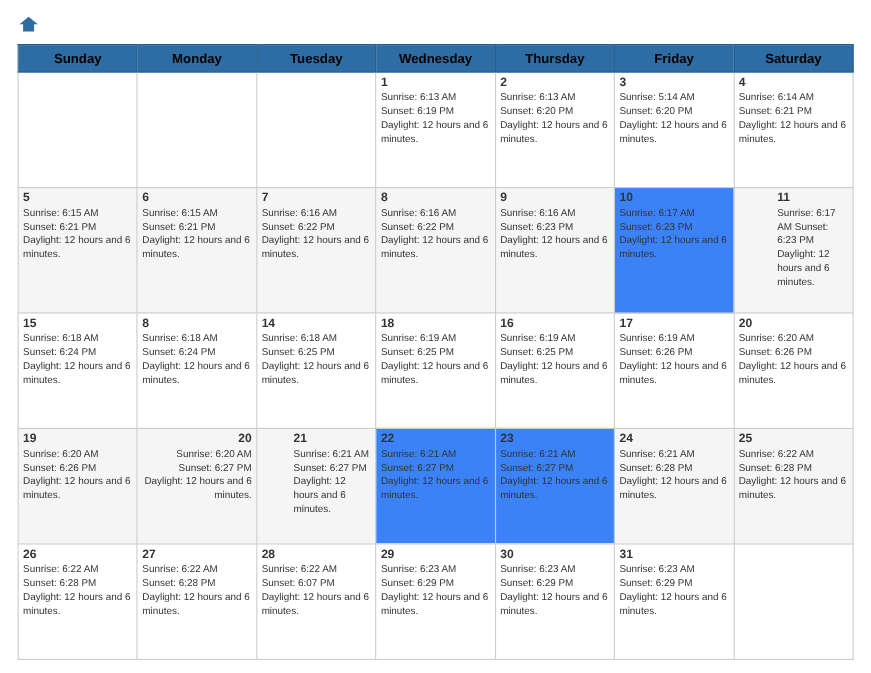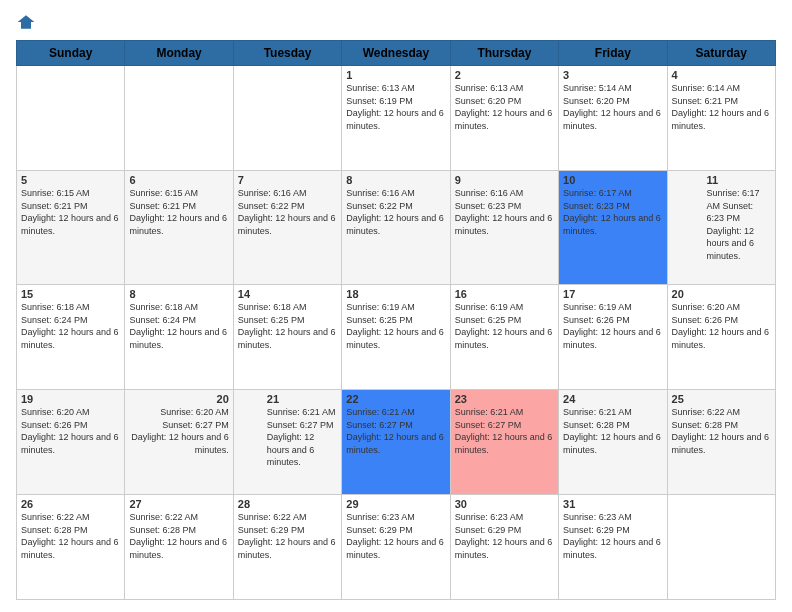--- a/index.html
+++ b/index.html
@@ -292,21 +292,21 @@
 Daylight: 12 hours
 and 6 minutes.</div>
           </td>
           <td style="background: #3b82f6;">
             <span class="day-num">22</span>
             <div class="day-info">Sunrise: 6:21 AM
 Sunset: 6:27 PM
 Daylight: 12 hours
 and 6 minutes.</div>
           </td>
-          <td style="background: #fca5a5;">
+          <td style="background: #3b82f6;">
             <span class="day-num">23</span>
             <div class="day-info">Sunrise: 6:21 AM
 Sunset: 6:27 PM
 Daylight: 12 hours
 and 6 minutes.</div>
           </td>
           <td style="background: rgb(245, 245, 245);">
             <span class="day-num">24</span>
             <div class="day-info">Sunrise: 6:21 AM
 Sunset: 6:28 PM
@@ -332,21 +332,21 @@
           <td>
             <span class="day-num">27</span>
             <div class="day-info">Sunrise: 6:22 AM
 Sunset: 6:28 PM
 Daylight: 12 hours
 and 6 minutes.</div>
           </td>
           <td>
             <span class="day-num">28</span>
             <div class="day-info">Sunrise: 6:22 AM
-Sunset: 6:29 PM
+Sunset: 6:07 PM
 Daylight: 12 hours
 and 6 minutes.</div>
           </td>
           <td>
             <span class="day-num">29</span>
             <div class="day-info">Sunrise: 6:23 AM
 Sunset: 6:29 PM
 Daylight: 12 hours
 and 6 minutes.</div>
           </td>

